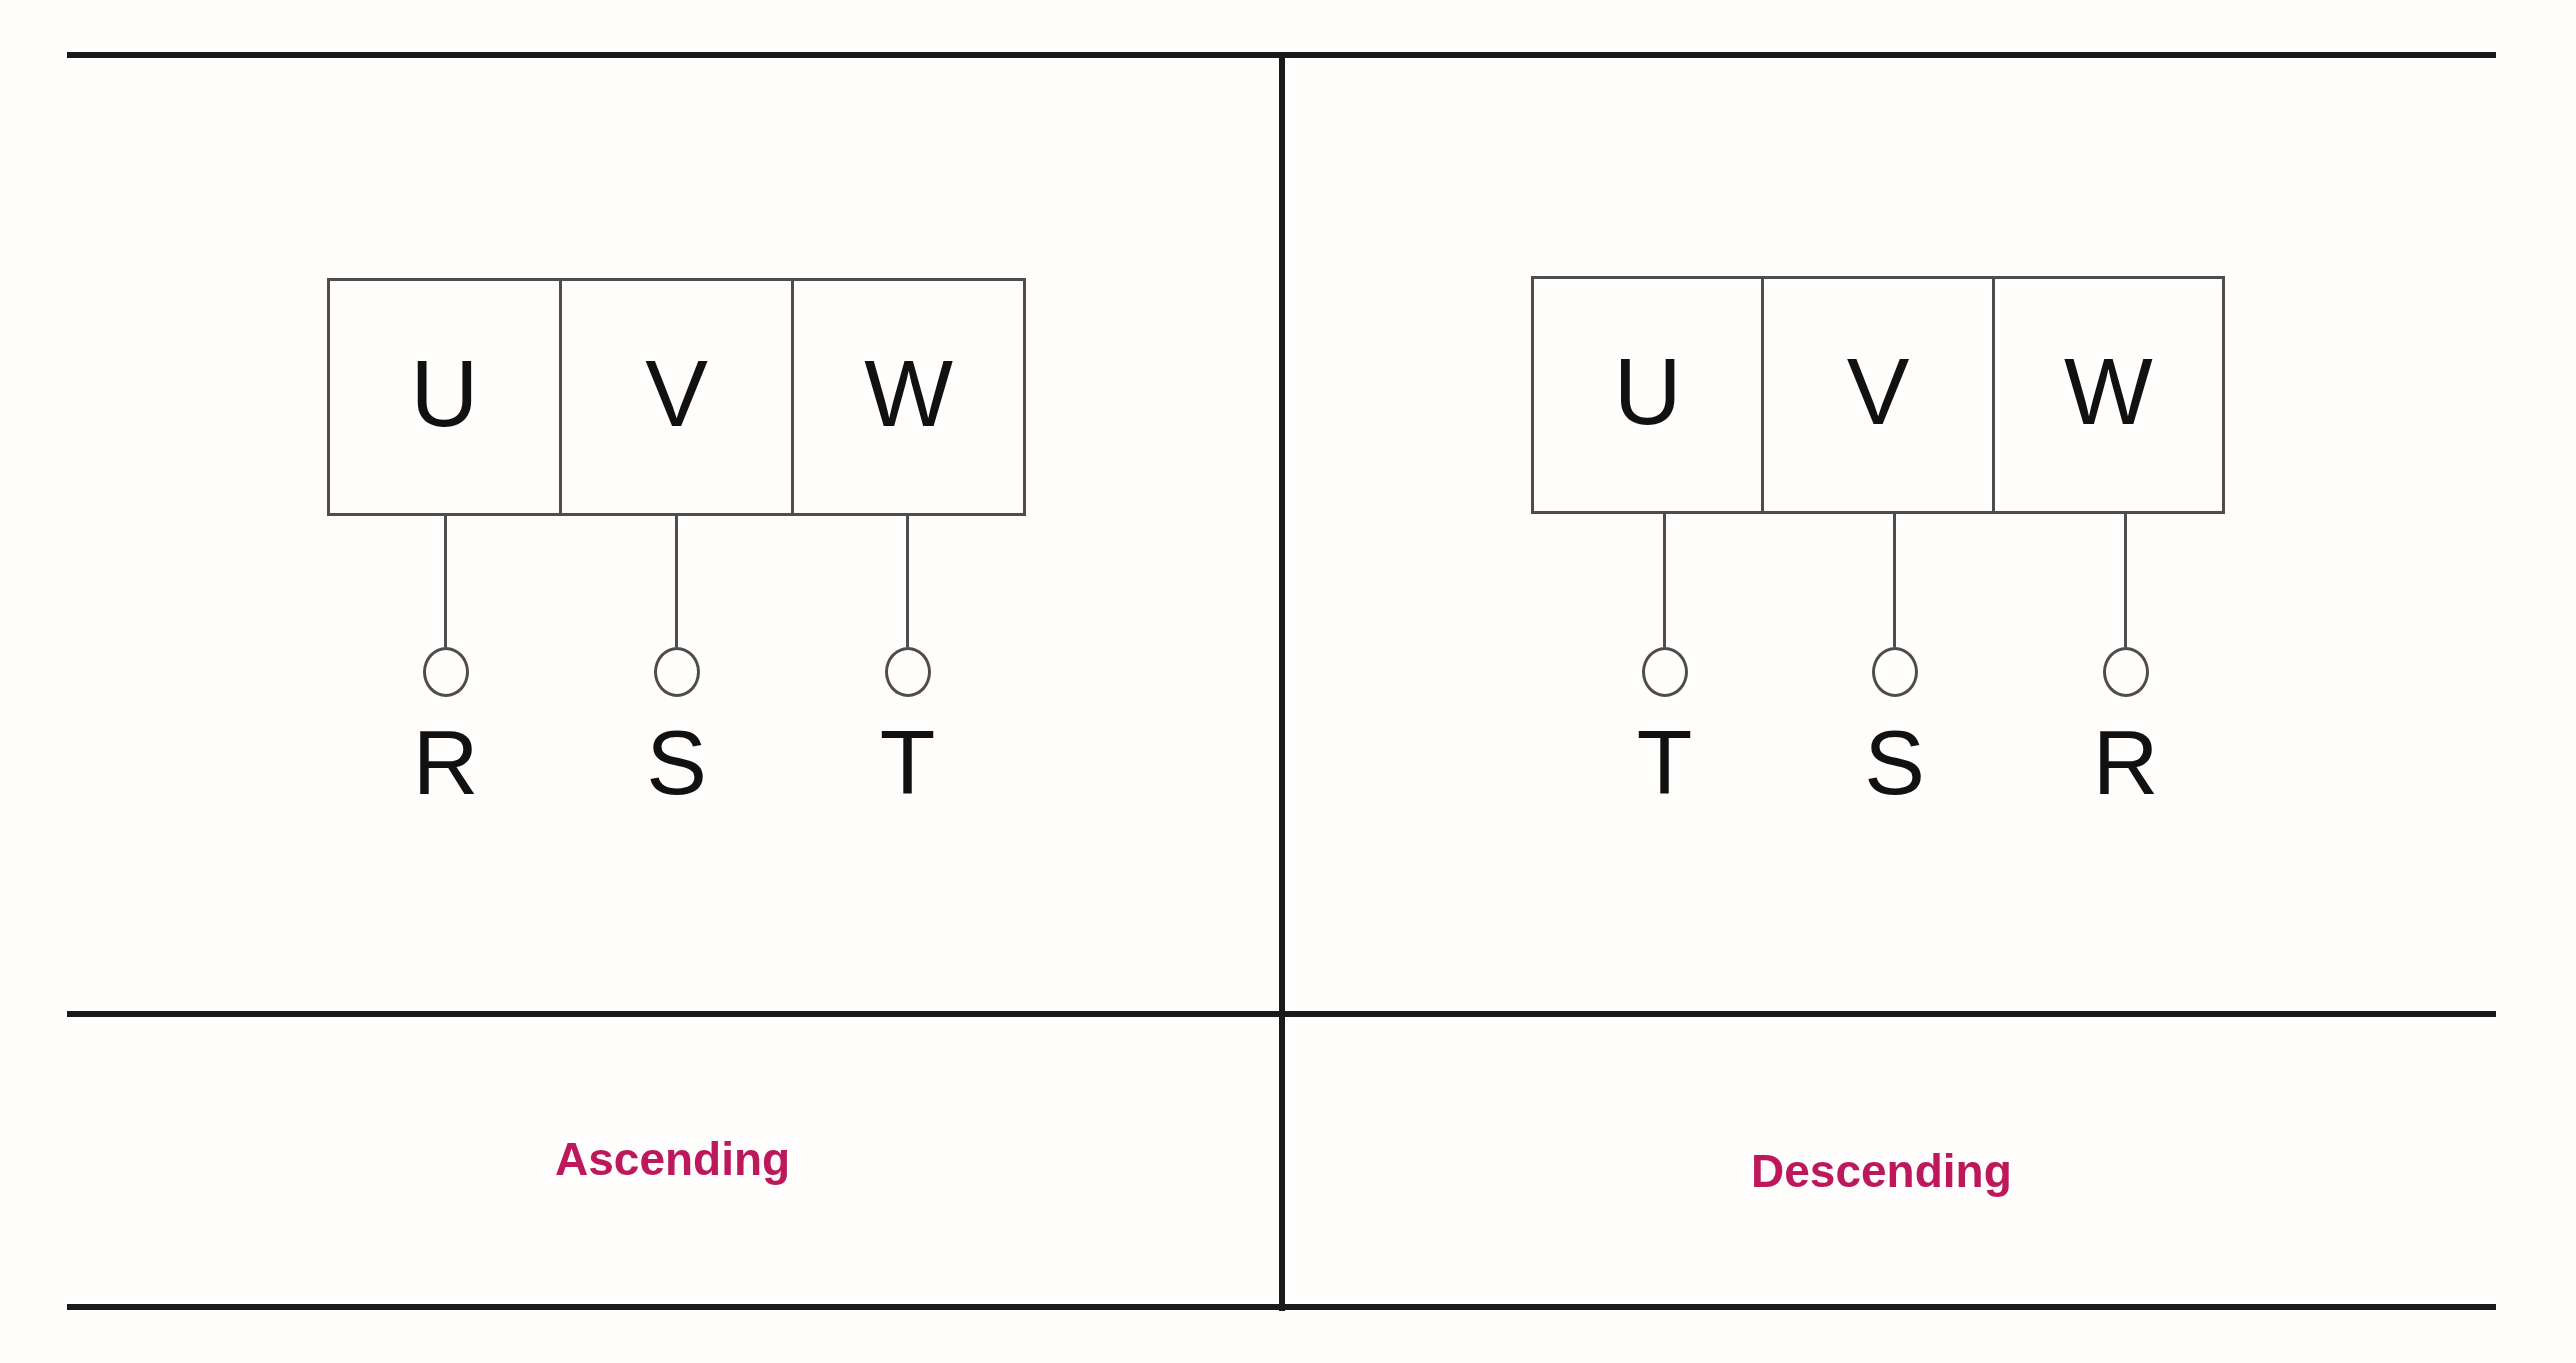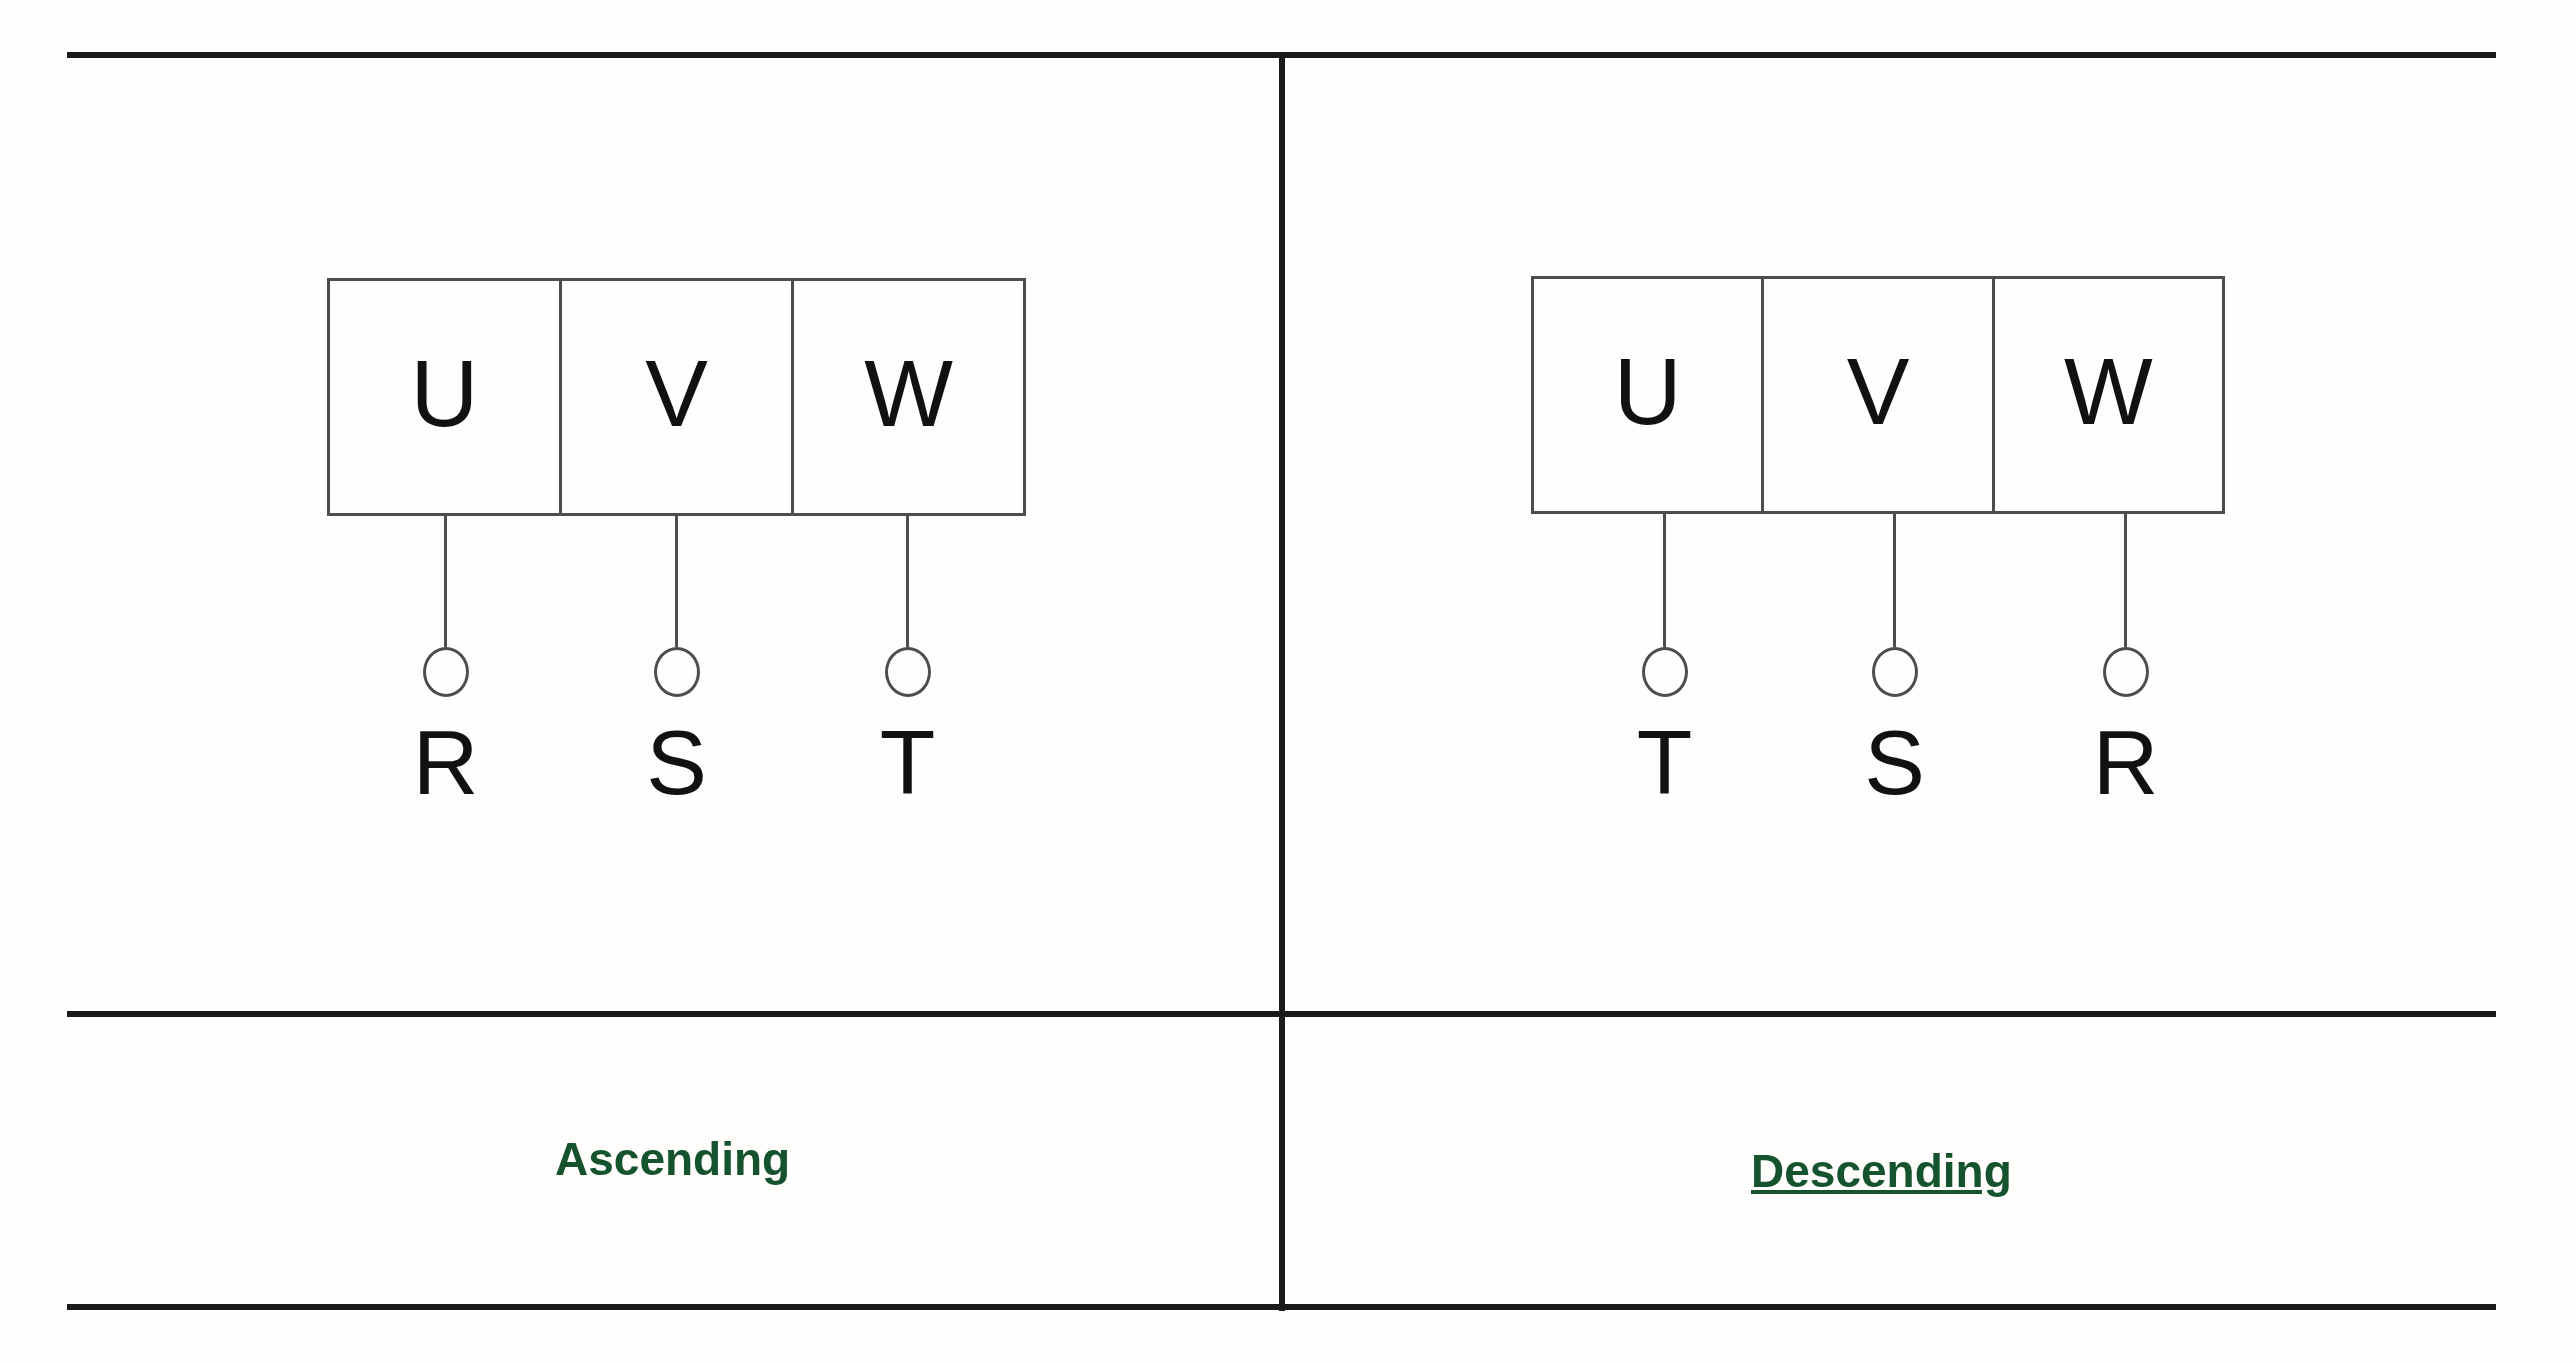--- a/index.html
+++ b/index.html
@@ -85,21 +85,21 @@
     line-height: 1;
     font-weight: 400;
     color: #111111;
   }
 
   
   .caption {
     position: absolute;
     font-size: 46px;
     font-weight: bold;
-    color: #14532d;
+    color: #be185d;
     line-height: 1;
     white-space: nowrap;
   }
 
   
   .ghost {
     position: absolute;
     color: rgba(0, 0, 0, 0.035);
     font-size: 40px;
     font-weight: bold;
@@ -178,17 +178,17 @@
 
     <div class="terminal" style="left:2066px; top:514px;">
       <div class="lead" style="height:133px;"></div>
       <div class="term-circle"></div>
       <div class="term-label">R</div>
     </div>
 
     <div class="ghost" style="left:1761px; top:1083px;">​</div>
     <div class="ghost ghost-small" style="left:1800px; top:1222px;">​</div>
 
-    <div class="caption" style="left:1751px; top:1148px;text-decoration:underline;">Descending</div>
+    <div class="caption" style="left:1751px; top:1148px;">Descending</div>
   </div>
 
 </div>
 
 
 </body></html>

